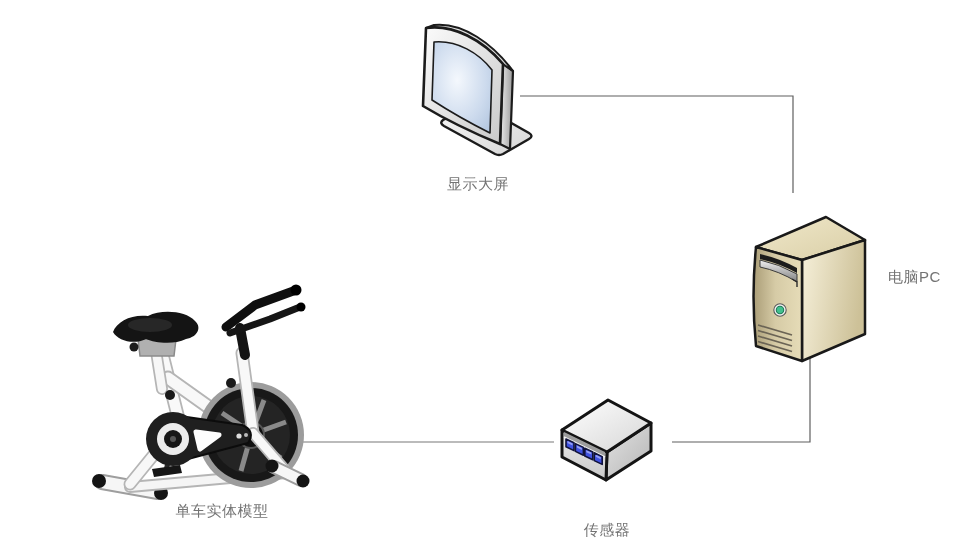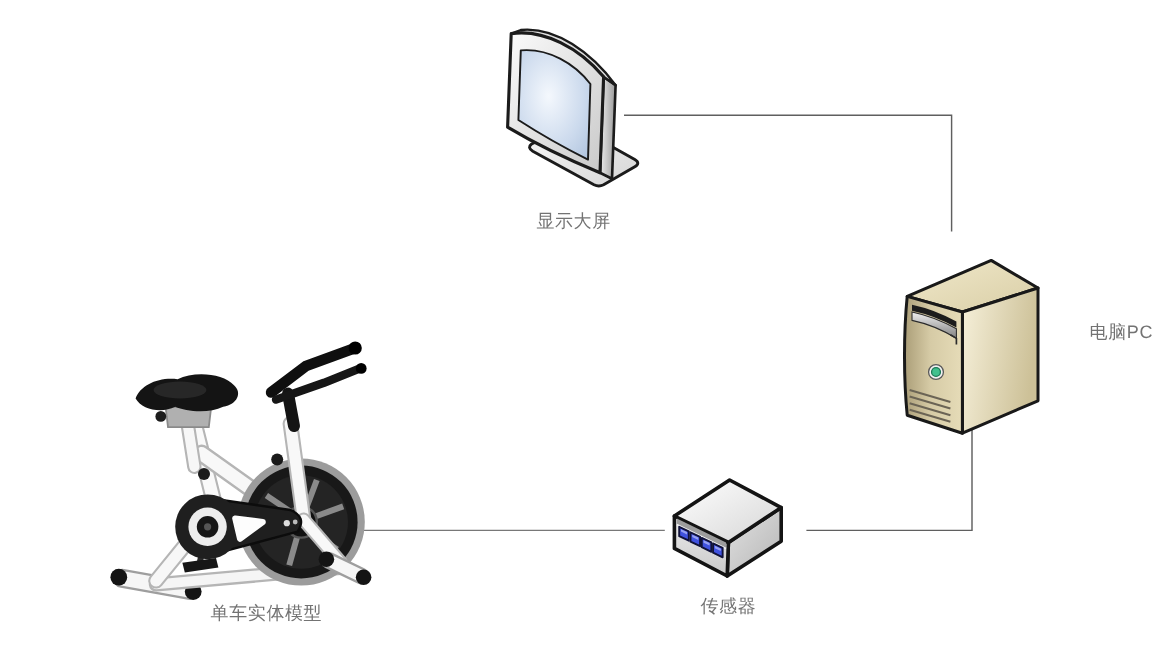--- a/index.html
+++ b/index.html
@@ -94,21 +94,21 @@
 
     <circle cx="36" cy="113" r="6.2" fill="#f0f0f0" stroke="#5a5a5a" stroke-width="1.1"></circle>
     <circle cx="36" cy="113" r="3.7" fill="#41c08e" stroke="#1f7a58" stroke-width="1.1"></circle>
 
     <path d="M14,128 L48,138" stroke="#6b6455" stroke-width="1.7" fill="none"></path>
     <path d="M14,133.5 L48,143.5" stroke="#6b6455" stroke-width="1.7" fill="none"></path>
     <path d="M14,139 L48,149" stroke="#6b6455" stroke-width="1.7" fill="none"></path>
     <path d="M14,144.5 L48,154.5" stroke="#6b6455" stroke-width="1.7" fill="none"></path>
   </svg>
 </div>
-<div class="node-label" style="left:908px;top:268px;text-align:center;">电脑PC</div>
+<div class="node-label" style="left:888px;top:268px;text-align:center;">电脑PC</div>
 
 <div class="node" style="left:551px;top:394px;width:112px;height:100px;">
   <svg width="112" height="100" viewBox="0 0 112 100" xmlns="http://www.w3.org/2000/svg">
     <defs>
       <linearGradient id="sTop" x1="0" y1="0" x2="1" y2="1">
         <stop offset="0" stop-color="#ffffff"></stop>
           <stop offset="1" stop-color="#d6d6d6"></stop>
       </linearGradient>
       <linearGradient id="sLeft" x1="0" y1="0" x2="0" y2="1">
         <stop offset="0" stop-color="#ececec"></stop>
@@ -136,21 +136,21 @@
       <path d="M43.2,58.8 L51.2,62.6 L51.2,70.4 L43.2,66.6 Z" fill="#4052e0"></path>
     </g>
     <g fill="#96a0f2" stroke="none">
       <path d="M16.5,47 L21.5,49.4 L21.5,51.4 L16.5,49 Z"></path>
       <path d="M25.9,51.6 L30.9,54 L30.9,56 L25.9,53.6 Z"></path>
       <path d="M35.3,56.2 L40.3,58.6 L40.3,60.6 L35.3,58.2 Z"></path>
       <path d="M44.7,60.8 L49.7,63.2 L49.7,65.2 L44.7,62.8 Z"></path>
     </g>
   </svg>
 </div>
-<div class="node-label" style="left:551px;top:496px;width:112px;">传感器</div>
+<div class="node-label" style="left:551px;top:521px;width:112px;">传感器</div>
 
 <div class="node" style="left:90px;top:283px;width:220px;height:222px;">
   <svg width="220" height="222" viewBox="0 0 220 222" xmlns="http://www.w3.org/2000/svg">
 
     <path d="M12,199 L68,209" stroke="#9e9e9e" stroke-width="16" stroke-linecap="round" fill="none"></path>
     <path d="M12,199 L68,209" stroke="#f6f6f6" stroke-width="12" stroke-linecap="round" fill="none"></path>
     <circle cx="9" cy="198" r="7" fill="#141414"></circle>
     <circle cx="71" cy="210" r="7" fill="#141414"></circle>
 
     <path d="M40,204 L196,190" stroke="#b5b5b5" stroke-width="12" stroke-linecap="round" fill="none"></path>

